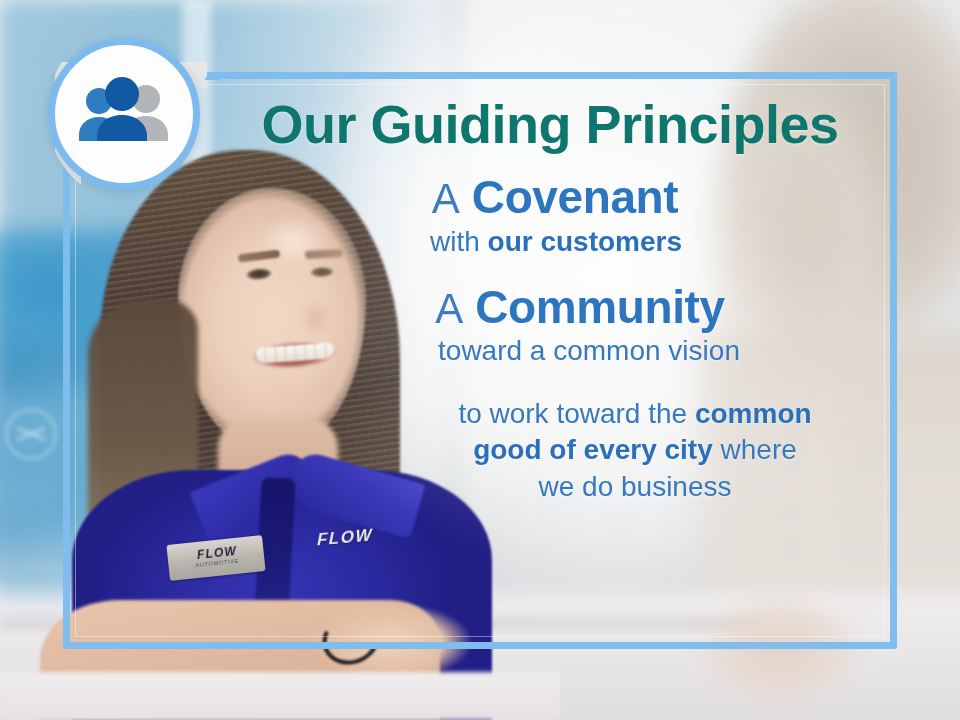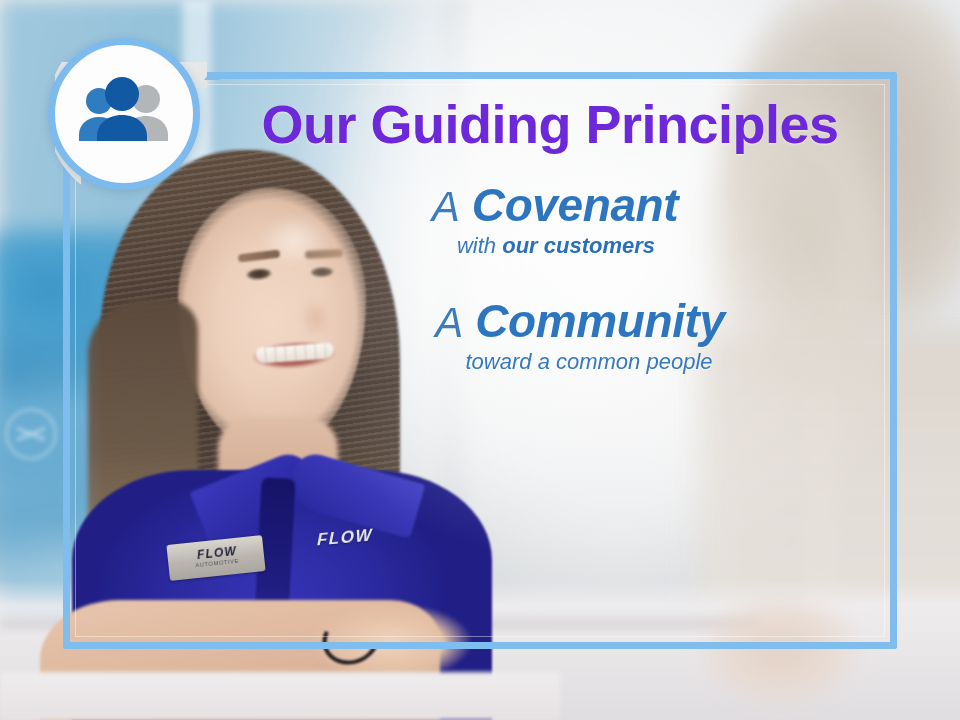--- a/index.html
+++ b/index.html
@@ -330,46 +330,46 @@
   
   .headline {
     position:absolute; left:205px; top:96px; width:690px;
     text-align:center;
     font-size:54px; font-weight:bold; letter-spacing:-.5px;
     color:#14529e;
     line-height:1.05;
     text-shadow:0 1px 2px rgba(255,255,255,.55);
   }
 
-  .principles { position:absolute; left:205px; top:180px; width:690px;font-style:italic; }
+  .principles { position:absolute; left:205px; top:172px; width:690px; }
 
   .p-block { margin-bottom:6px; }
 
   .p-title {
     font-size:46px; line-height:1.12;
     color:#2d76bf;
     text-shadow:0 1px 2px rgba(255,255,255,.6);
     letter-spacing:-.4px;
   }
   .p-title .art { font-weight:300; font-size:42px; color:#3c7cbd; }
   .p-title .word { font-weight:bold; }
 
   .p-sub {
-    font-size:22px; line-height:1.30; font-weight:normal;
+    font-size:28px; line-height:1.30; font-weight:normal;
     color:#3679be;
     text-shadow:0 1px 2px rgba(255,255,255,.6);
   }
   .p-sub b { font-weight:bold; color:#2a6fba; }
 
   
   .b1 { text-align:center; }
   .b1 .p-title { padding-left:10px; }
   .b1 .p-sub { padding-left:12px; }
 
-  .b2 { text-align:center; margin-top:36px; }
+  .b2 { text-align:center; margin-top:22px; }
   .b2 .p-title { padding-left:60px; }
   .b2 .p-sub   { padding-left:78px; }
 
   .b3 { text-align:center; margin-top:26px; }
   .b3 .p-title { padding-left:120px; }
   .b3 .p-sub   { padding-left:170px; }
 </style>
 </head>
 <body>
 
@@ -438,41 +438,46 @@
       <path d="M74 39c-13 0-22 8.5-22 19v6h44v-6c0-10.5-9-19-22-19z" fill="#b3b6b8"></path>
 
       <circle cx="27" cy="24" r="13" fill="#2f7cc0"></circle>
       <path d="M27 40c-12 0-20 8-20 17.5V64h40v-6.5C47 48 39 40 27 40z" fill="#2f7cc0"></path>
 
       <circle cx="50" cy="17" r="17" fill="#1159a3"></circle>
       <path d="M50 38c-15 0-25 9.5-25 21V64h50v-5c0-11.5-10-21-25-21z" fill="#1159a3"></path>
     </svg>
   </div>
 
-  <div class="headline" style="color: #6d28d9;">Our Guiding Principles</div>
+  <div class="headline" style="color: #0f766e;">Our Guiding Principles</div>
 
   <div class="principles">
 
     <div class="p-block b1">
       <div class="p-title">
         <span class="art">A</span>
         <span class="word">Covenant</span>
       </div>
       <div class="p-sub">
           <div><span>with </span><b>our customers</b></div>
         </div>
     </div>
 
     <div class="p-block b2">
       <div class="p-title">
         <span class="art">A</span>
         <span class="word">Community</span>
       </div>
       <div class="p-sub">
-          <div><span>toward a common people</span></div>
+          <div><span>toward a common vision</span></div>
         </div>
     </div>
 
     <div class="p-block b3">
+      <div class="p-sub">
+          <div><span>to work toward the </span><b>common</b></div>
+          <div><b>good of every city</b><span> where</span></div>
+          <div><span>we do business</span></div>
+        </div>
     </div>
 
   </div>
 </div>
 
 </body></html>

